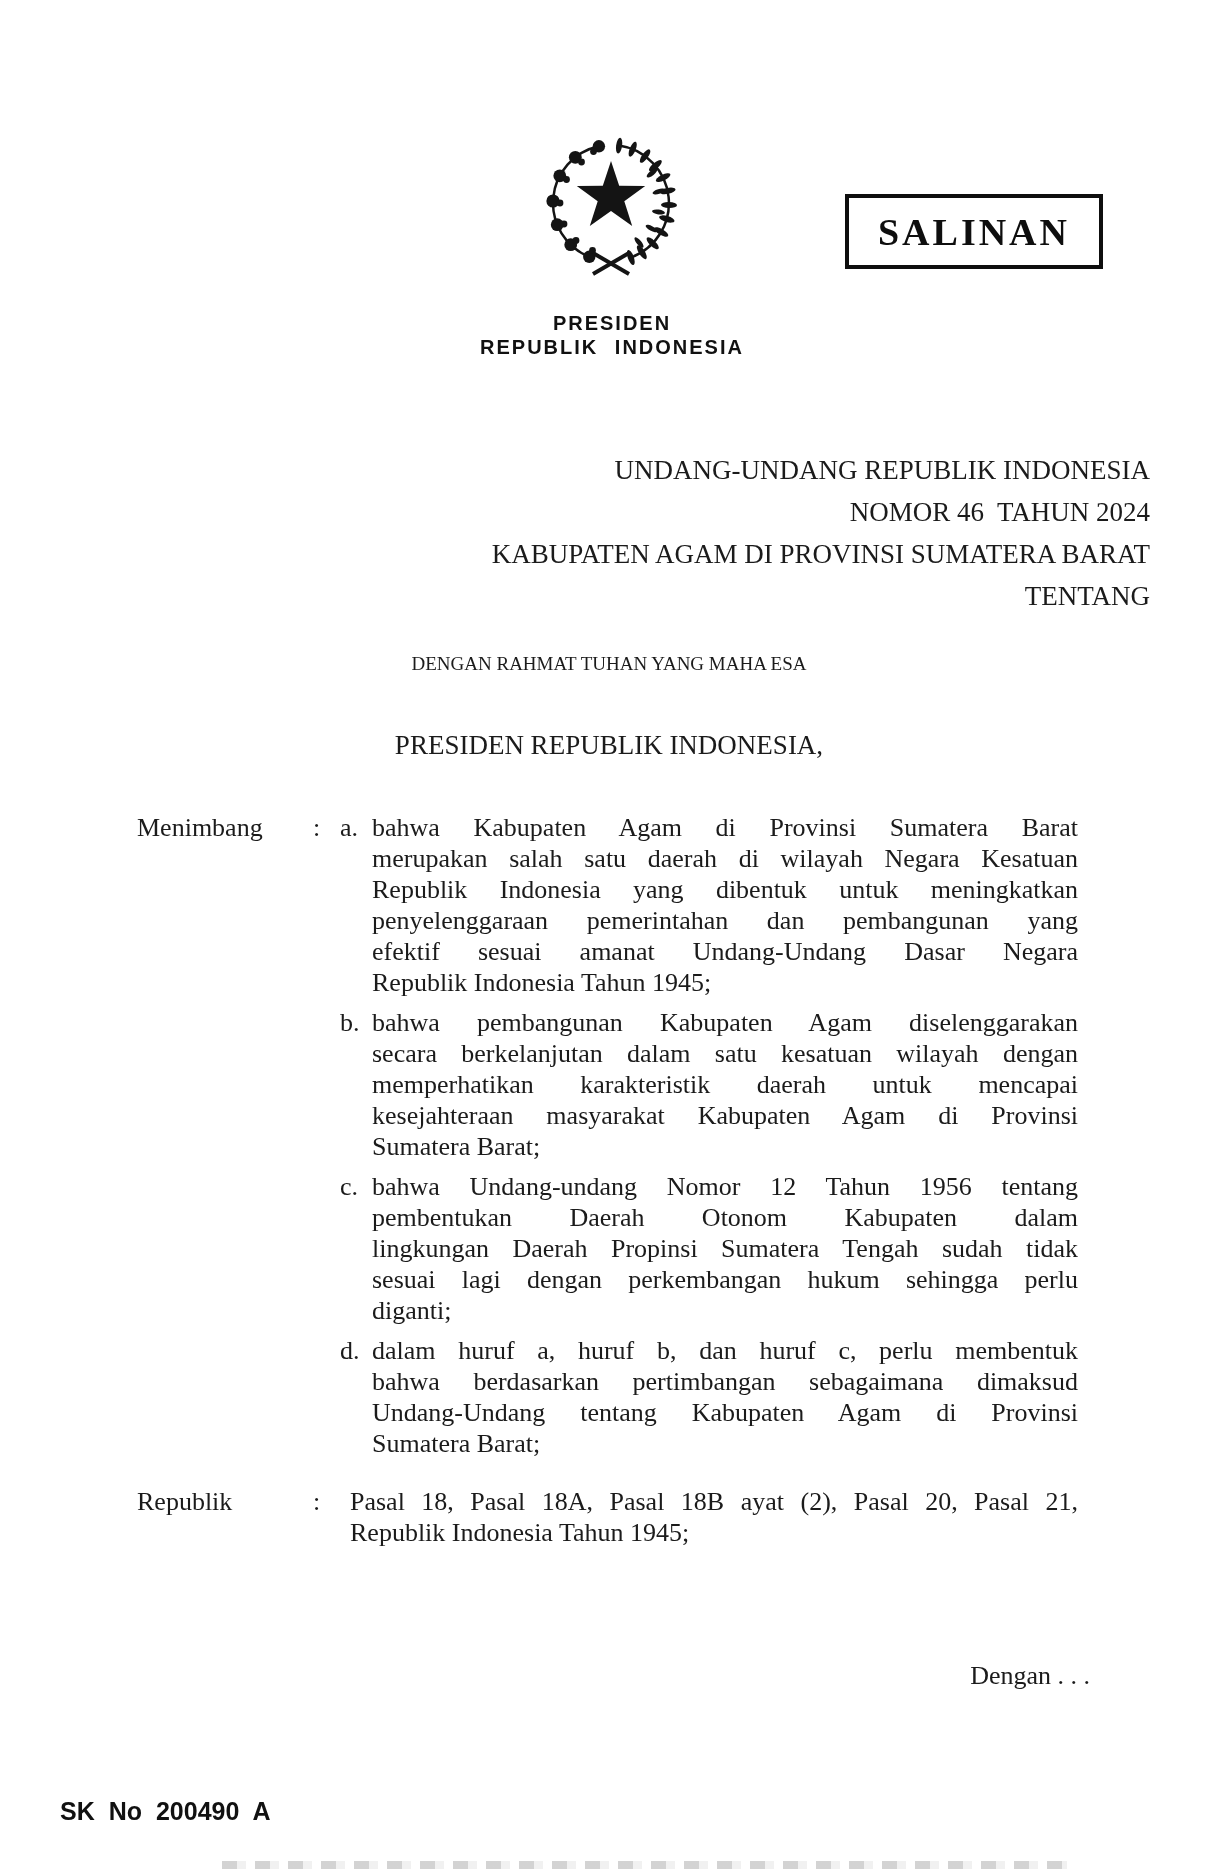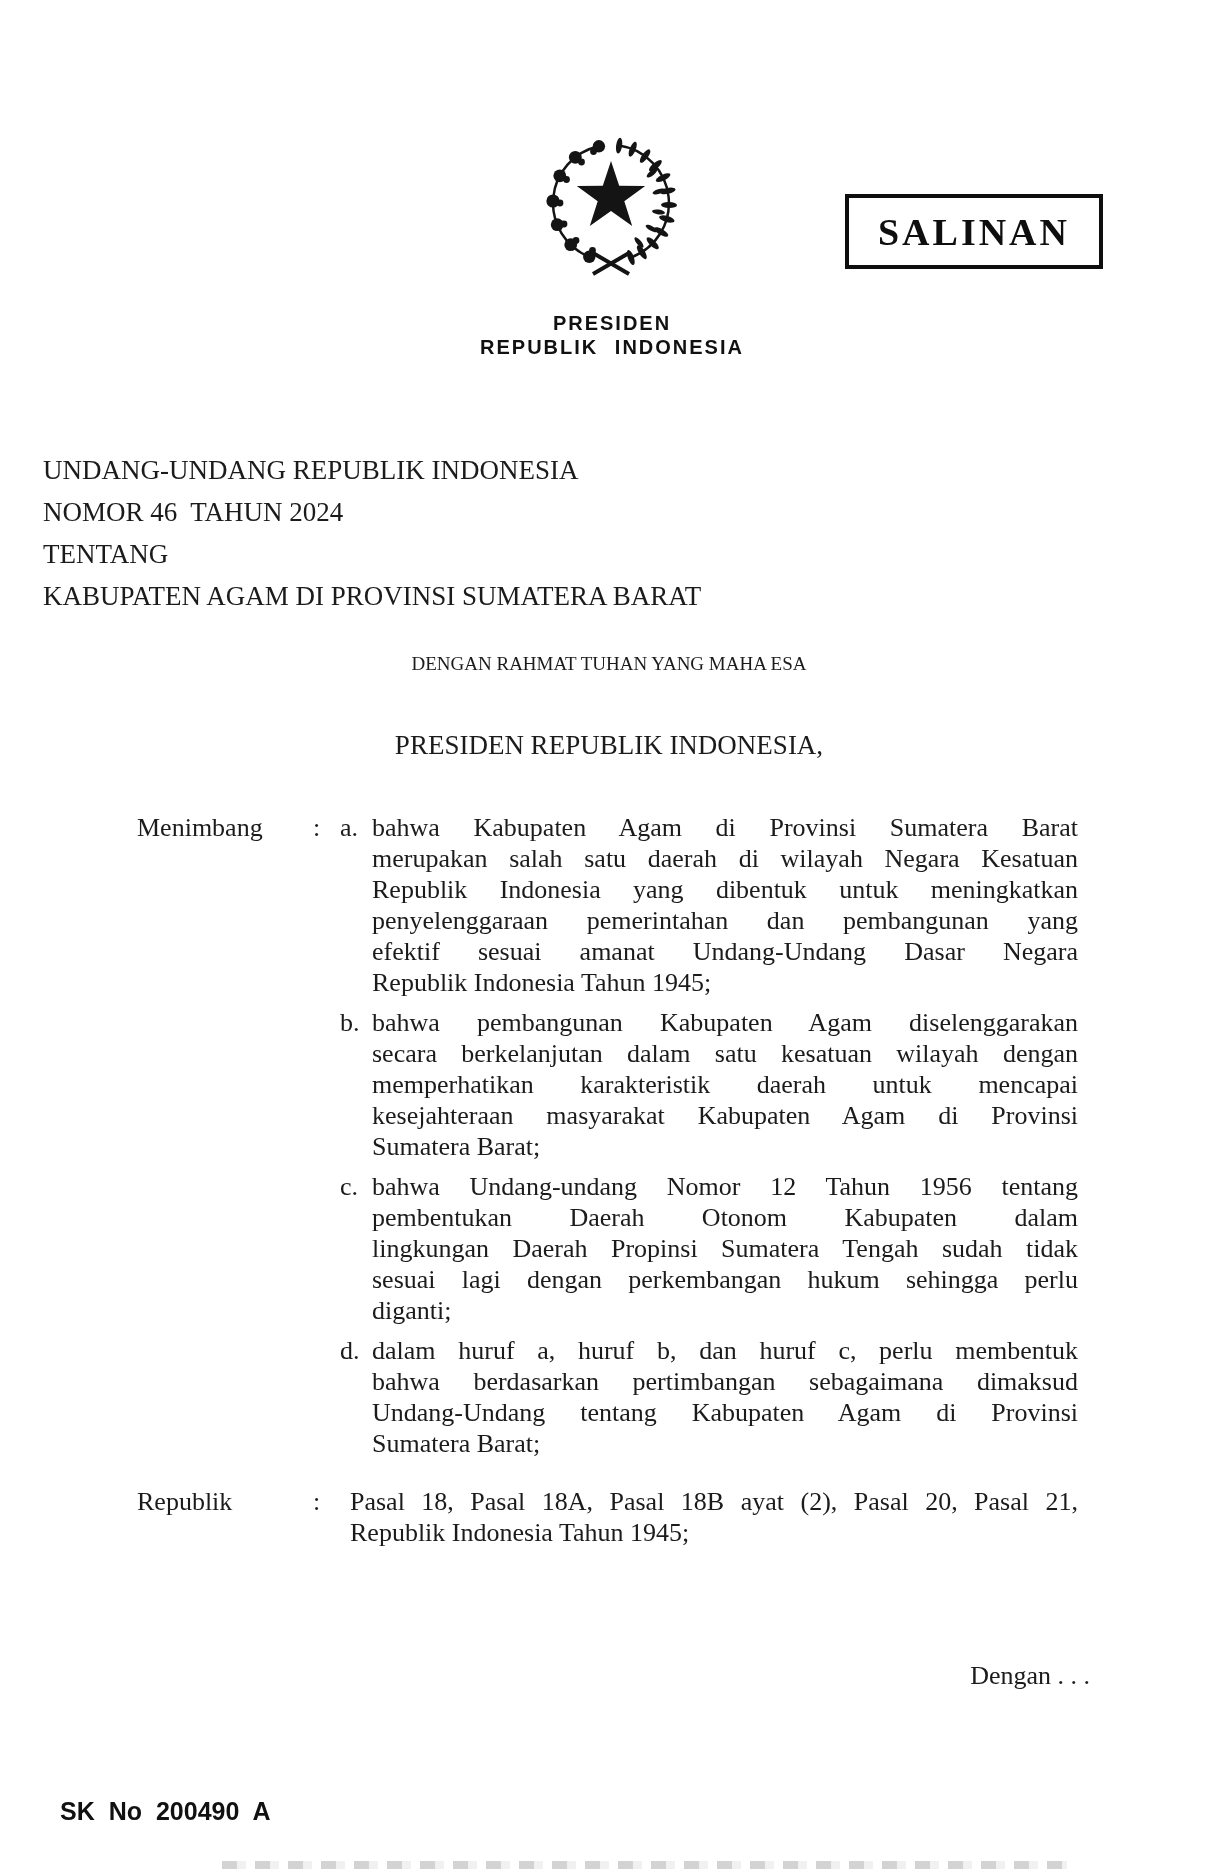--- a/index.html
+++ b/index.html
@@ -19,22 +19,22 @@
   .letterhead .lh2 { font-size:20px; letter-spacing:2px; word-spacing:9px; line-height:24px; }
 
   
   .stamp { position:absolute; left:825px; top:194px; width:258px; height:75px;
     border:4px solid #0e0e0e; box-sizing:border-box;
     display:flex; align-items:center; justify-content:center;margin-left:20px; }
   .stamp-label { font-family:"Liberation Serif", serif; font-weight:700;
     font-size:38px; letter-spacing:3px; color:#0e0e0e; }
 
   
-  .title-block { position:absolute; left:0; top:449px; width:1150px; text-align:left;
-    font-size:27px; line-height:42px;padding-left:43px; }
+  .title-block { position:absolute; left:0; top:449px; width:1150px; text-align:right;
+    font-size:27px; line-height:42px; }
   .title-line { white-space:pre; }
   .invocation { position:absolute; left:0; top:653px; width:1218px; text-align:center; font-size:19px; }
   .issuer     { position:absolute; left:0; top:730px; width:1218px; text-align:center; font-size:27px; }
 
   
   .main { position:absolute; left:137px; top:812px; width:941px;
     font-size:26px; line-height:31px; }
   .block  { display:flex; align-items:flex-start; }
   .blabel { width:176px; flex:none; }
   .bcolon { width:27px;  flex:none; }
@@ -126,22 +126,22 @@
   </div>
 
   <div class="letterhead">
     <div class="lh1">PRESIDEN</div>
     <div class="lh2">REPUBLIK INDONESIA</div>
   </div>
 
   <div class="title-block">
       <div class="title-line">UNDANG-UNDANG REPUBLIK INDONESIA</div>
       <div class="title-line">NOMOR 46  TAHUN 2024</div>
+      <div class="title-line">KABUPATEN AGAM DI PROVINSI SUMATERA BARAT</div>
       <div class="title-line">TENTANG</div>
-      <div class="title-line">KABUPATEN AGAM DI PROVINSI SUMATERA BARAT</div>
     </div>
 
   <div class="invocation">DENGAN RAHMAT TUHAN YANG MAHA ESA</div>
   <div class="issuer">PRESIDEN REPUBLIK INDONESIA,</div>
 
   <div class="main">
 
     <div class="block">
       <div class="blabel">Menimbang</div>
       <div class="bcolon">:</div>

